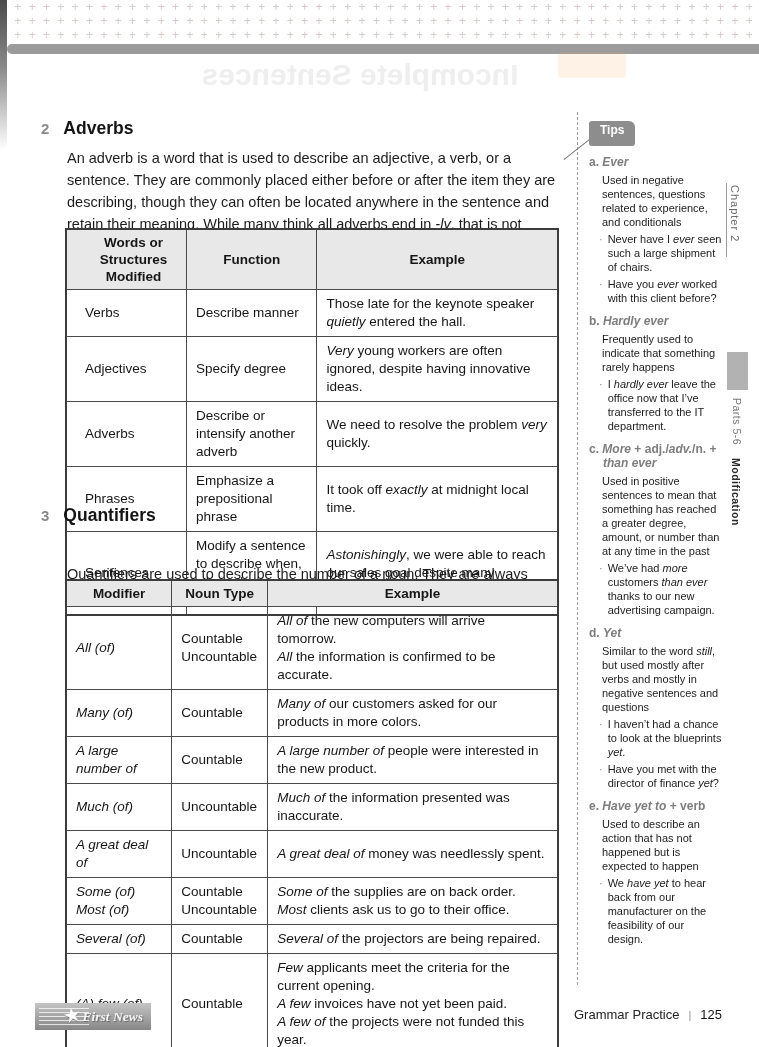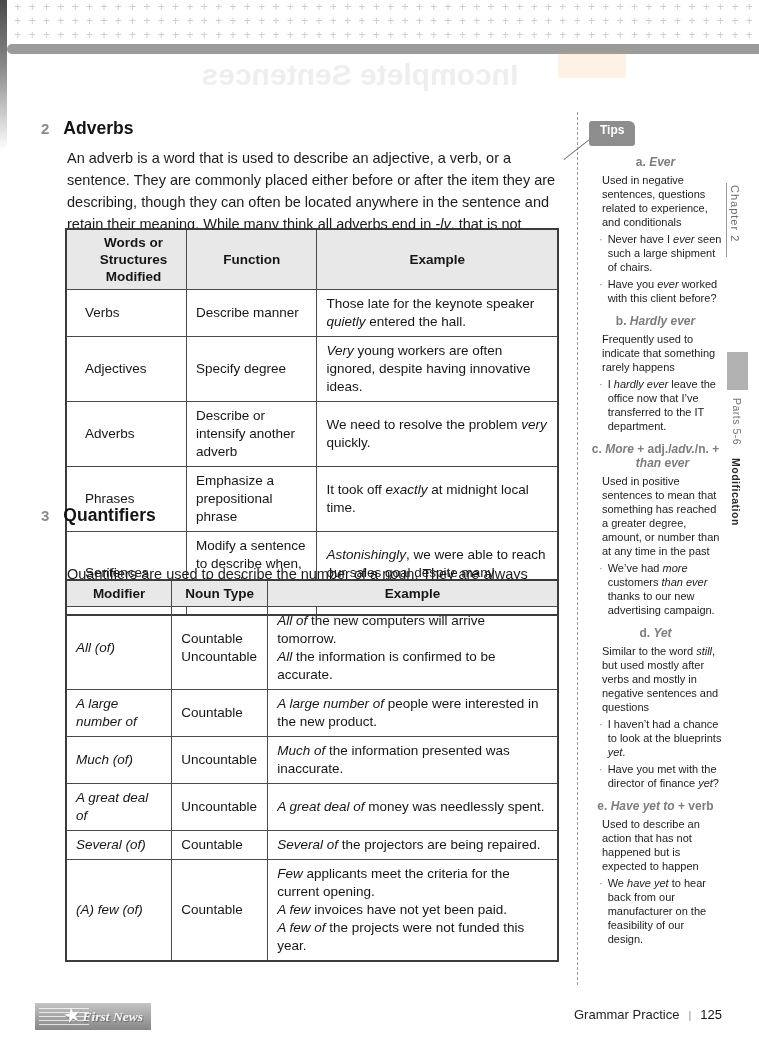--- a/index.html
+++ b/index.html
@@ -55,21 +55,21 @@
              border-left:1px dashed #9f9f9f; }
   .tips-connector { position:absolute; left:560px; top:148px; width:36px;
                     border-top:1px solid #777; transform:rotate(-38deg); }
   .sidebar { position:absolute; left:589px; top:120px; width:133px; }
   .tips-badge { display:inline-block; background:#8d8d8d; color:#fff; font-weight:bold;
                 font-size:12px; padding:2px 11px 9px; border-radius:3px 6px 3px 3px; }
   .tips-heading { font-size:13px; font-weight:bold; line-height:16px; color:#111;
                   margin:10px 0 4px; }
   .tip-item { margin-top:9px; }
   .tip-title { color:#7d7d7d; font-weight:bold; font-size:12px; line-height:14px;
-               padding-left:14px; text-indent:-14px; margin-bottom:4px;text-align:center; }
+               padding-left:14px; text-indent:-14px; margin-bottom:4px; }
   .tip-letter { font-style:normal; }
   .tip-desc { font-size:11px; line-height:14px; color:#1c1c1c; margin:0 0 3px 13px; }
   .tip-ex { font-size:11px; line-height:14px; color:#1c1c1c; margin:3px 0 3px 10px;
             display:flex; gap:5px; }
   .tip-ex .bullet { color:#8a8a8a; flex:0 0 auto; }
 
   
   .chapter-line { position:absolute; left:726px; top:183px; width:1px; height:74px; background:#999; }
   .chapter-label { position:absolute; left:729px; top:185px; writing-mode:vertical-rl;
                    font-size:11px; color:#6c6c6c; letter-spacing:1px; }
@@ -169,33 +169,43 @@
           <th>Example</th>
         </tr>
       </thead>
     <tbody>
         <tr>
           <td><em>All (of)</em></td>
           <td>Countable<br>Uncountable</td>
           <td><em>All of</em> the new computers will arrive tomorrow.<br><em>All</em> the information is confirmed to be accurate.</td>
         </tr>
         <tr>
+          <td><em>Many (of)</em></td>
+          <td>Countable</td>
+          <td><em>Many of</em> our customers asked for our products in more colors.</td>
+        </tr>
+        <tr>
           <td><em>A large number of</em></td>
           <td>Countable</td>
           <td><em>A large number of</em> people were interested in the new product.</td>
         </tr>
         <tr>
           <td><em>Much (of)</em></td>
           <td>Uncountable</td>
           <td><em>Much of</em> the information presented was inaccurate.</td>
         </tr>
         <tr>
           <td><em>A great deal of</em></td>
           <td>Uncountable</td>
           <td><em>A great deal of</em> money was needlessly spent.</td>
+        </tr>
+        <tr>
+          <td><em>Some (of)</em><br><em>Most (of)</em></td>
+          <td>Countable<br>Uncountable</td>
+          <td><em>Some of</em> the supplies are on back order.<br><em>Most</em> clients ask us to go to their office.</td>
         </tr>
         <tr>
           <td><em>Several (of)</em></td>
           <td>Countable</td>
           <td><em>Several of</em> the projectors are being repaired.</td>
         </tr>
         <tr>
           <td><em>(A) few (of)</em></td>
           <td>Countable</td>
           <td><em>Few</em> applicants meet the criteria for the current opening.<br><em>A few</em> invoices have not yet been paid.<br><em>A few of</em> the projects were not funded this year.</td>

